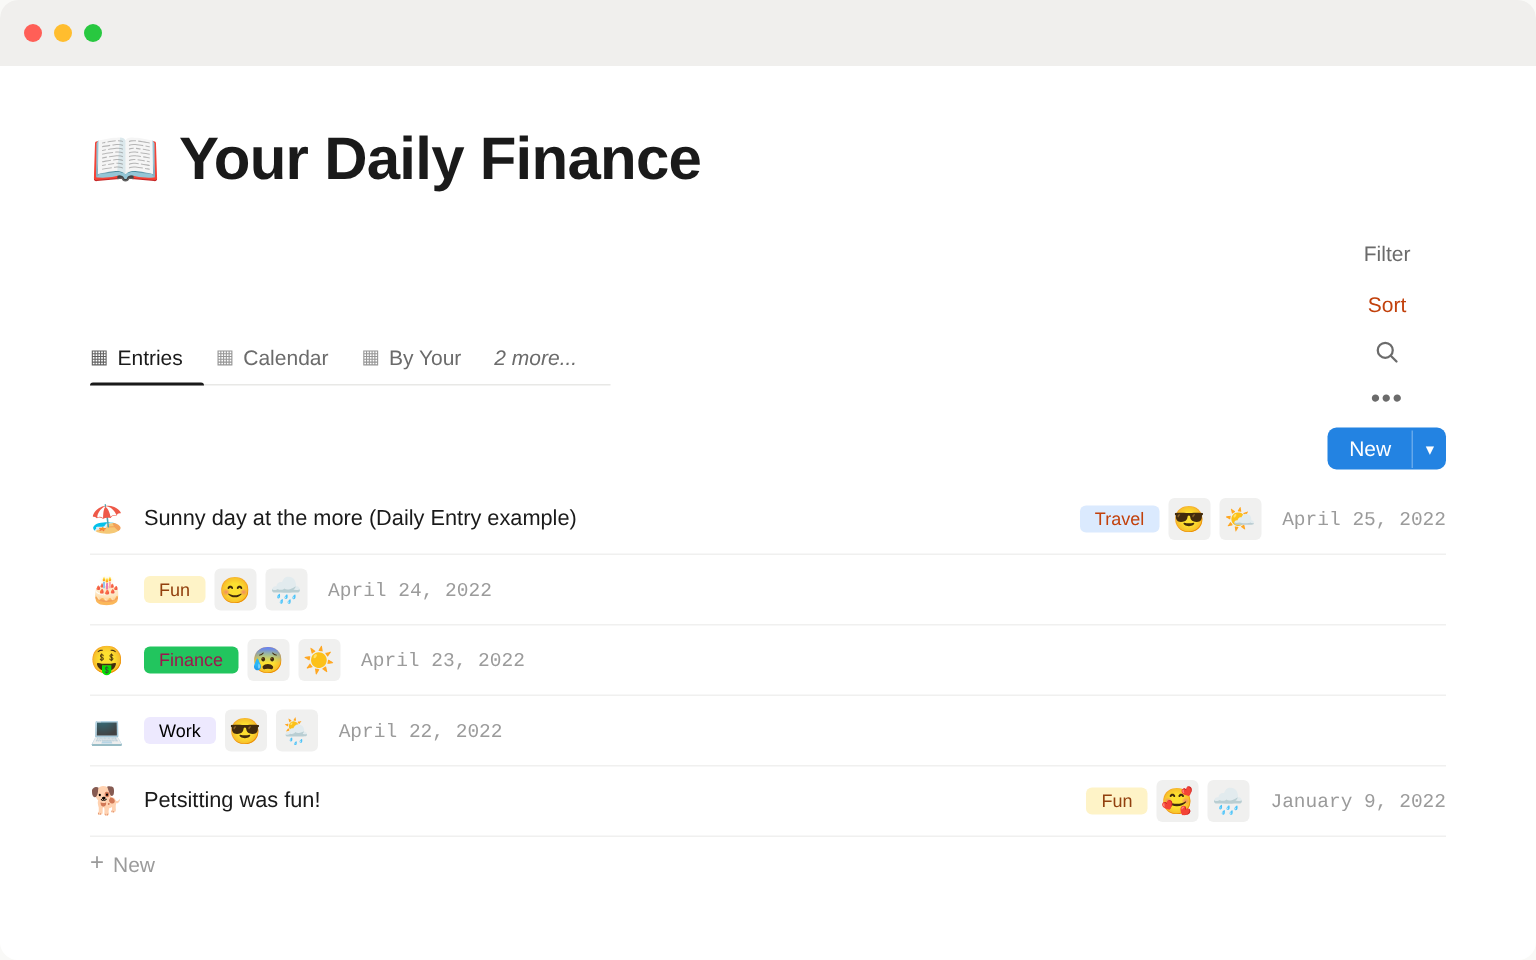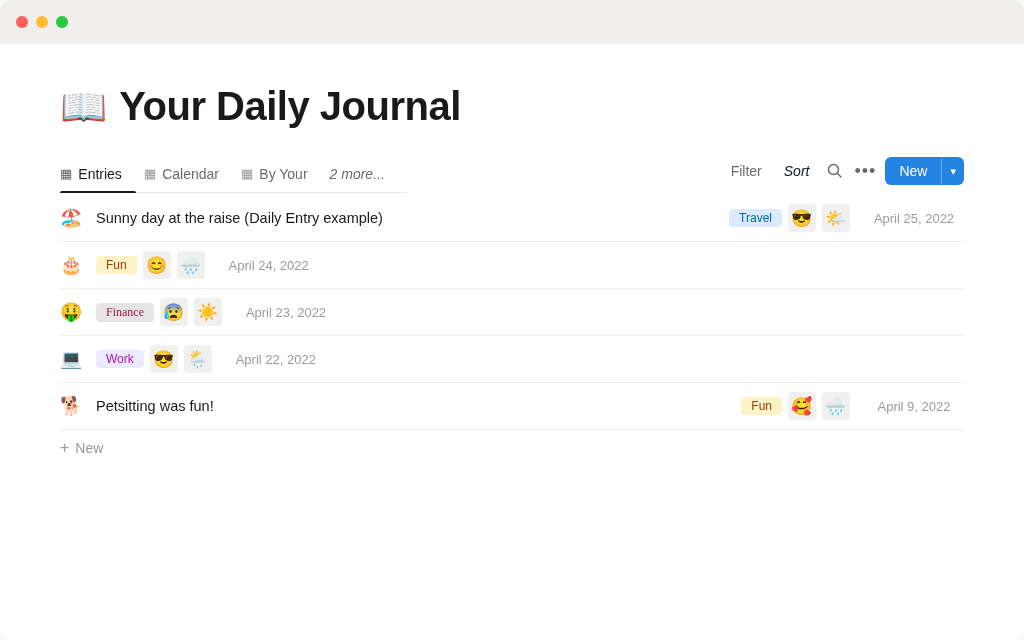--- a/index.html
+++ b/index.html
@@ -107,34 +107,34 @@
     }
     .tabs-left {
       display: flex;
       align-items: flex-end;
     }
     .tabs-right {
       display: flex;
       align-items: center;
       gap: 10px;
       padding-bottom: 8px;
+      flex-direction: column;
     }
     .toolbar-btn {
       background: none;
       border: none;
       cursor: pointer;
       font-size: 14px;
       color: #6b6b6b;
       padding: 4px 6px;
       border-radius: 4px;
     }
     .toolbar-btn.sort {
-      color: #0f172a;
+      color: #c2410c;
       font-weight: 500;
-      font-style: italic;
     }
     .toolbar-icon {
       width: 20px;
       height: 20px;
       display: flex;
       align-items: center;
       justify-content: center;
       cursor: pointer;
       color: #6b6b6b;
       font-size: 16px;
@@ -188,24 +188,24 @@
       align-items: center;
       gap: 6px;
       margin-right: 14px;
     }
     .tag-badge {
       padding: 2px 10px;
       border-radius: 4px;
       font-size: 12px;
       font-weight: 500;
     }
-    .tag-travel { background: #dbeafe; color: #0369a1; }
+    .tag-travel { background: #dbeafe; color: #c2410c; }
     .tag-fun { background: #fef3c7; color: #92400e; text-align: center; }
-    .tag-finance { background: #e5e5e5; color: #9d174d; font-family: Liberation Serif, serif; }
-    .tag-work { background: #ede9fe; color: #a21caf; }
+    .tag-finance { background: #22c55e; color: #9d174d; }
+    .tag-work { background: #ede9fe; color: #000000; }
 
     .mood-emoji {
       font-size: 17px;
       width: 28px;
       height: 28px;
       display: flex;
       align-items: center;
       justify-content: center;
       background: #f0f0ef;
       border-radius: 4px;
@@ -218,20 +218,21 @@
       align-items: center;
       justify-content: center;
       background: #f0f0ef;
       border-radius: 4px;
     }
     .entry-date {
       font-size: 13px;
       color: #9b9b9b;
       min-width: 100px;
       text-align: center;
+      font-family: Liberation Mono, monospace;
     }
 
     
     .add-new-row {
       display: flex;
       align-items: center;
       gap: 6px;
       padding: 10px 0;
       cursor: pointer;
       color: #9b9b9b;
@@ -248,21 +249,21 @@
 <div class="titlebar">
   <span class="traffic-light traffic-red"></span>
   <span class="traffic-light traffic-yellow"></span>
   <span class="traffic-light traffic-green"></span>
 </div>
 
 <div class="content">
 
   <div class="page-header">
     <span class="page-icon">📖</span>
-    <h1 class="page-title">Your Daily Journal</h1>
+    <h1 class="page-title">Your Daily Finance</h1>
   </div>
 
   <div class="tabs-wrapper">
     <div class="tabs-left tabs-bar">
       <div class="tab active">
         <span class="tab-icon">▦</span>
         <span>Entries</span>
       </div>
       <div class="tab">
         <span class="tab-icon">▦</span>
@@ -290,21 +291,21 @@
         <span class="new-btn-main">New</span>
         <span class="new-btn-arrow">▾</span>
       </button>
     </div>
   </div>
 
   <div class="entries-table">
 
     <div class="entry-row">
       <span class="entry-emoji">🏖️</span>
-      <span class="entry-title">Sunny day at the raise (Daily Entry example)</span>
+      <span class="entry-title">Sunny day at the more (Daily Entry example)</span>
       <div class="entry-tags">
         <span class="tag-badge tag-travel">Travel</span>
         <span class="mood-emoji">😎</span>
         <span class="weather-emoji">🌤️</span>
       </div>
       <span class="entry-date">April 25, 2022</span>
     </div>
 
     <div class="entry-row">
       <span class="entry-emoji">🎂</span>
@@ -337,21 +338,21 @@
     </div>
 
     <div class="entry-row">
       <span class="entry-emoji">🐕</span>
       <span class="entry-title">Petsitting was fun!</span>
       <div class="entry-tags">
         <span class="tag-badge tag-fun">Fun</span>
         <span class="mood-emoji">🥰</span>
         <span class="weather-emoji">🌧️</span>
       </div>
-      <span class="entry-date">April 9, 2022</span>
+      <span class="entry-date">January 9, 2022</span>
     </div>
 
     <div class="add-new-row">
       <span class="plus-icon">+</span>
       <span>New</span>
     </div>
 
   </div>
 </div>
 

